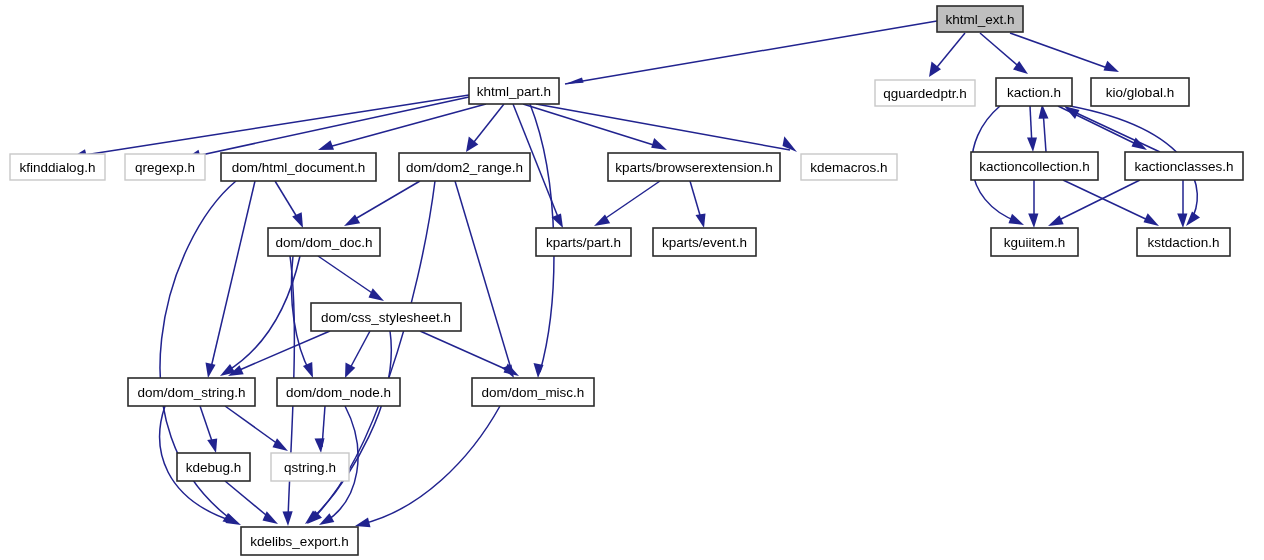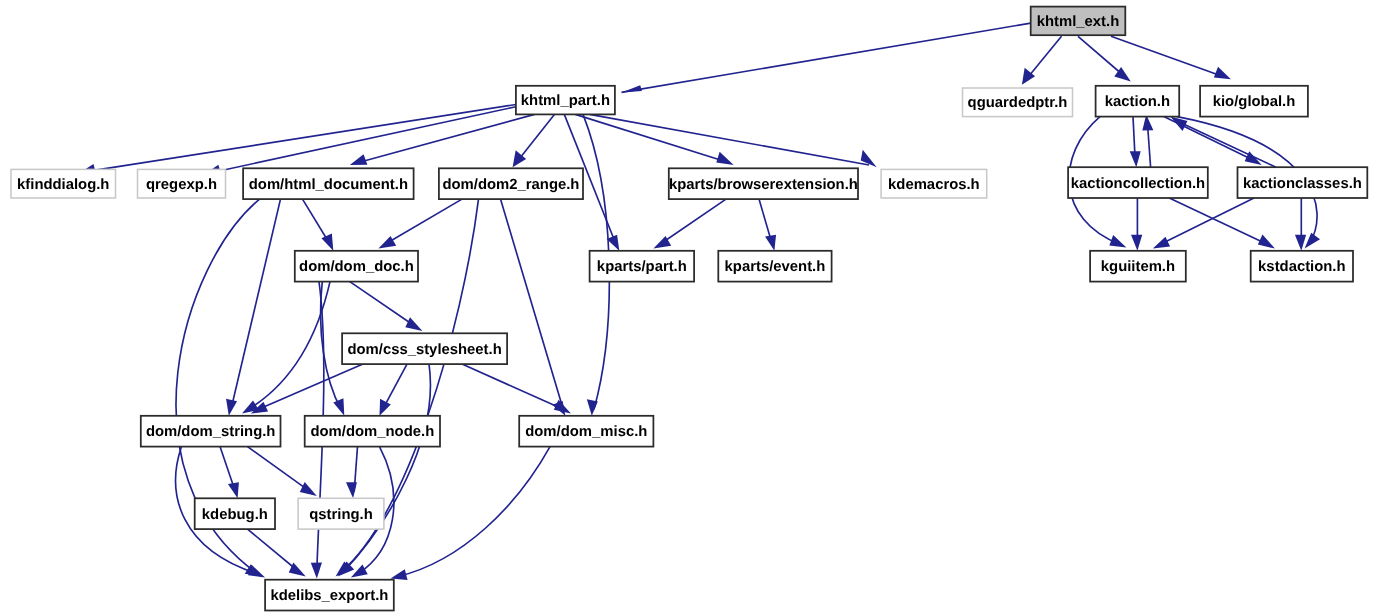--- a/index.html
+++ b/index.html
@@ -10,21 +10,20 @@
   body {
     width: 1264px;
     height: 560px;
     font-family: "Liberation Sans", sans-serif;
     overflow: hidden;
   }
   #graph-root {
     position: relative;
     width: 1264px;
     height: 471px;
-    font-weight: bold;
   }
   svg#dep-graph {
     display: block;
     width: 1264px;
     height: 560px;
   }
   .node-box {
     fill: #ffffff;
     stroke: #2b2b2b;
     stroke-width: 1.6;

